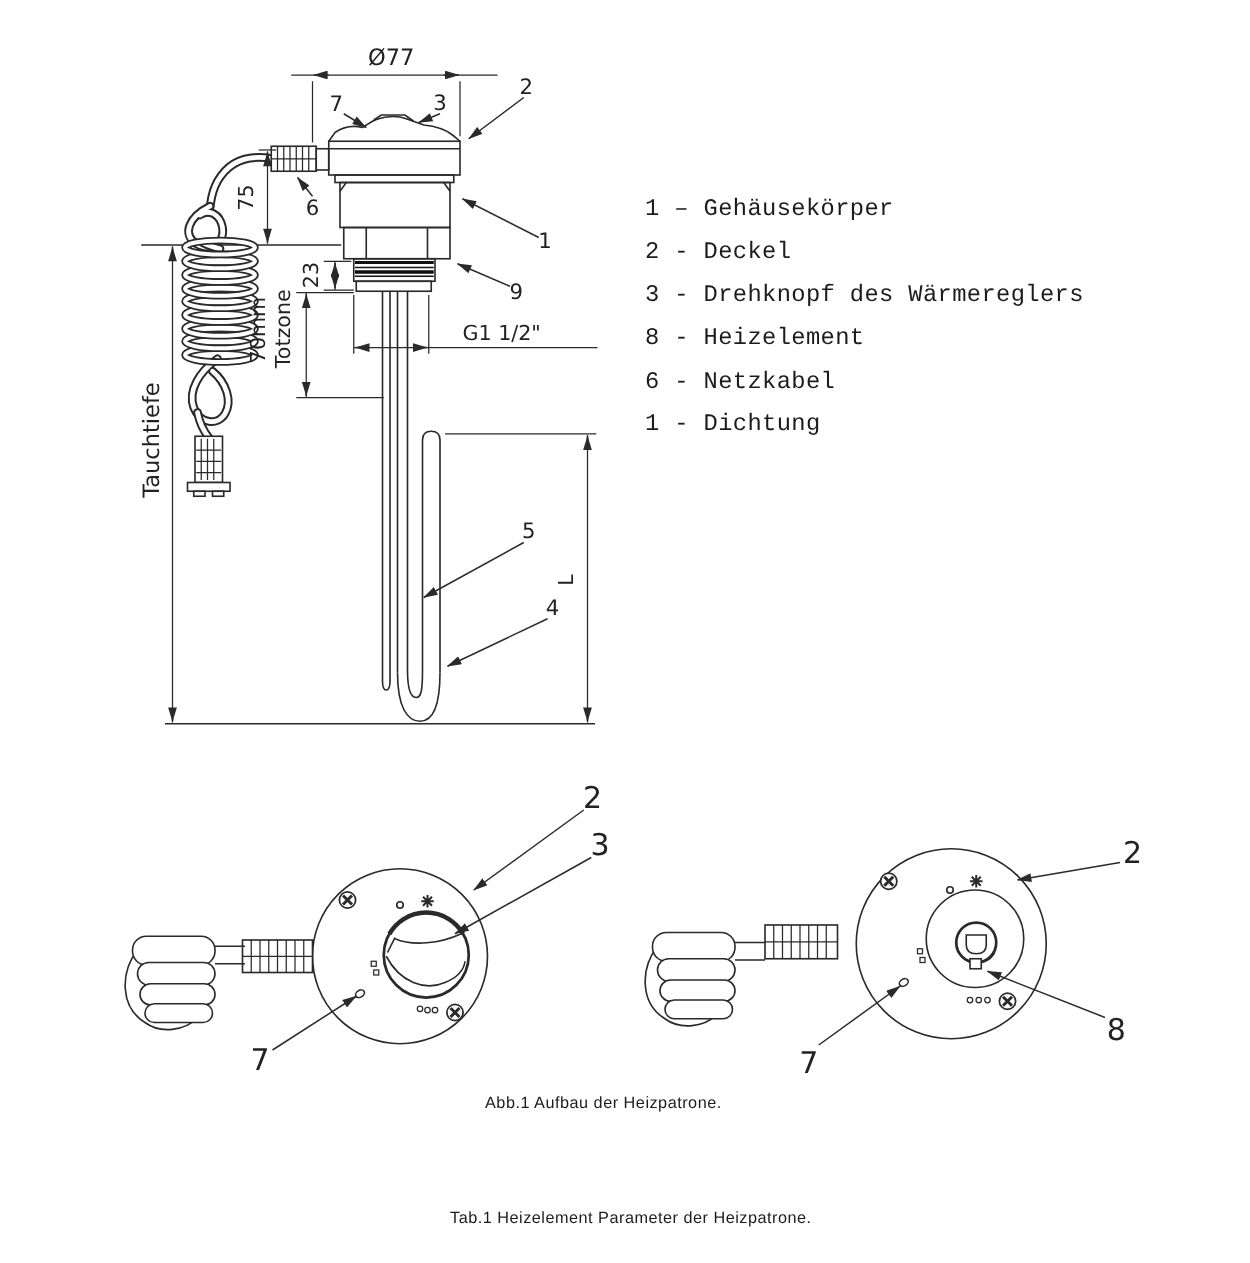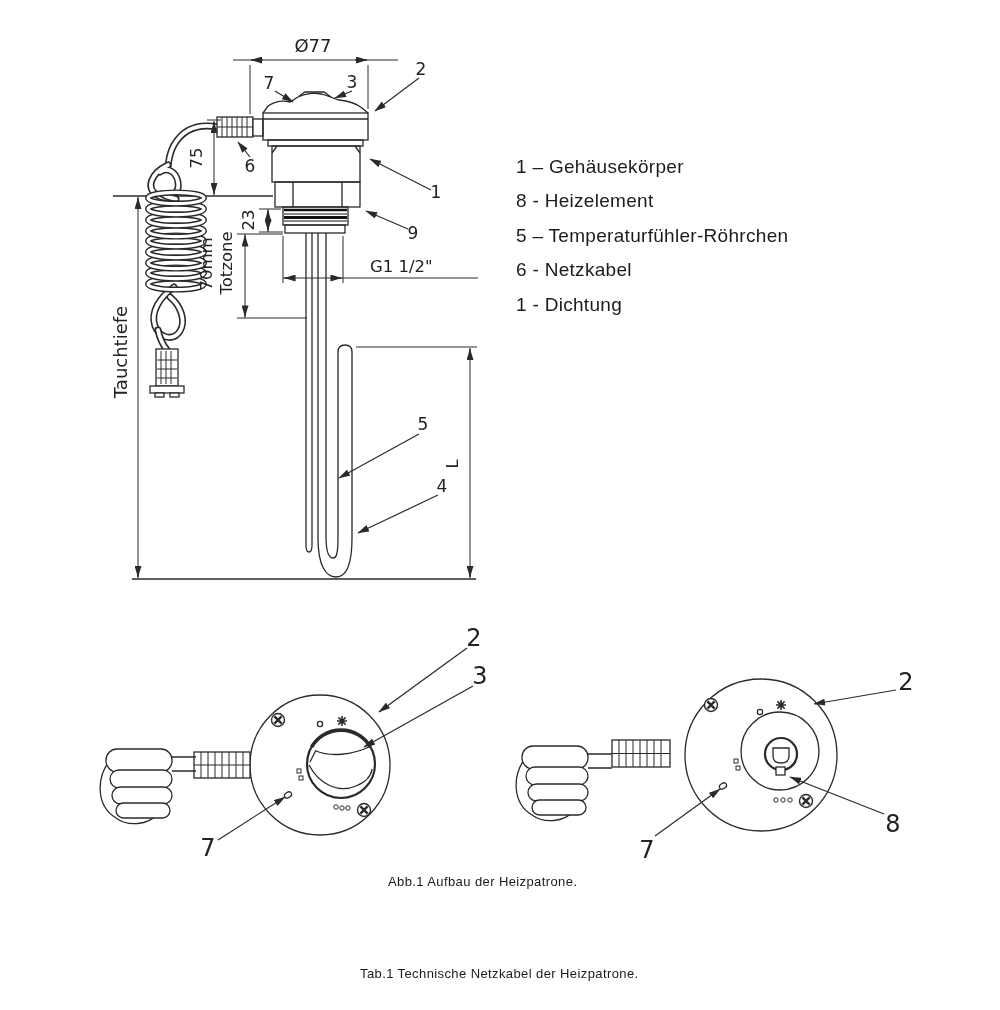--- a/index.html
+++ b/index.html
@@ -15,21 +15,21 @@
   svg .tw{stroke:#ffffff;stroke-width:3.8;fill:none;stroke-linecap:round;}
   svg .eb{stroke:#2a2a2a;stroke-width:6;fill:none;}
   svg .ew{stroke:#ffffff;stroke-width:3.2;fill:none;}
   svg .ld{stroke:#2a2a2a;stroke-width:1.2;fill:none;marker-end:url(#arr);}
   svg .dk{stroke:#111;fill:none;}
   svg text{fill:#222;stroke:none;font-family:"DejaVu Sans",sans-serif;}
   svg .num{font-size:17px;}
   svg .numBig{font-size:24px;}
   svg .dim{font-size:16.5px;}
   svg .dimBig{font-size:18px;}
-  .legend{position:absolute;left:516px;top:150px;font-family:Liberation Sans, sans-serif;
+  .legend{position:absolute;left:516px;top:150px;font-family:Liberation Mono, monospace;
           font-size:19px;color:#1c1c1c;letter-spacing:0.3px;}
   .legend .row{height:34.4px;line-height:34.4px;white-space:nowrap;}
   .caption{position:absolute;font-family:Liberation Sans, sans-serif;color:#1c1c1c;
            white-space:nowrap;font-size:13px;letter-spacing:0.4px;}
   #cap-fig{left:388px;top:874px;}
   #cap-tab{left:360px;top:966px;}
 </style>
 </head>
 <body>
 
@@ -279,22 +279,23 @@
       <path class="ld" d="M884 814 L790 777"></path>
       <text class="numBig" x="893" y="832" text-anchor="middle">8</text>
       <path class="ld" d="M655 836 L720 789"></path>
       <text class="numBig" x="647" y="858" text-anchor="middle">7</text>
     </g>
   </g>
 </svg>
 
 <div class="legend">
   <div class="row">1 – Gehäusekörper</div>
+  <div class="row">2 - Deckel</div>
+  <div class="row">3 - Drehknopf des Wärmereglers</div>
   <div class="row">8 - Heizelement</div>
-  <div class="row">5 – Temperaturfühler-Röhrchen</div>
   <div class="row">6 - Netzkabel</div>
   <div class="row">1 - Dichtung</div>
 </div>
 
 <div class="caption" id="cap-fig">Abb.1 Aufbau der Heizpatrone.</div>
-<div class="caption" id="cap-tab">Tab.1 Technische Netzkabel der Heizpatrone.</div>
+<div class="caption" id="cap-tab">Tab.1 Heizelement Parameter der Heizpatrone.</div>
 
 </div>
 
 </body></html>

